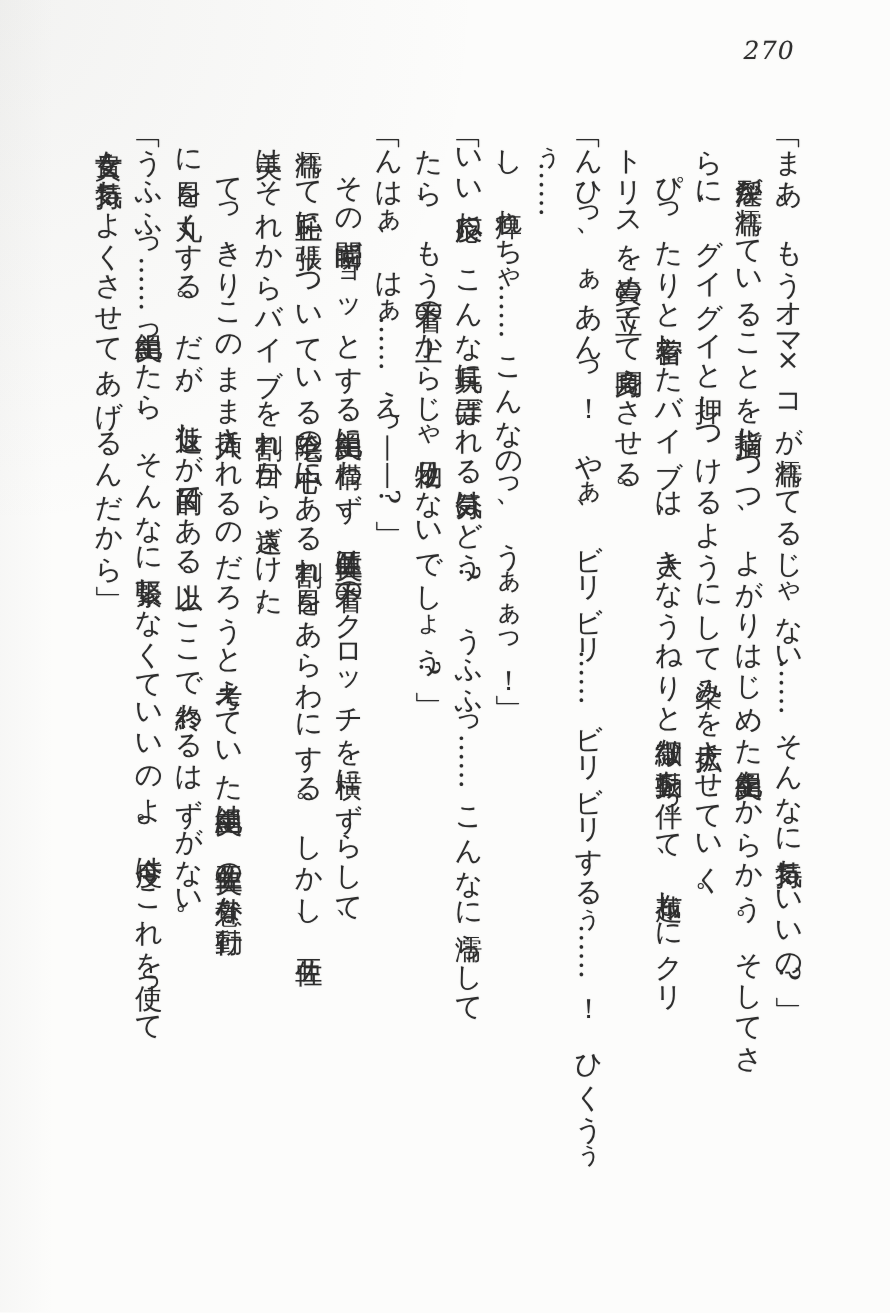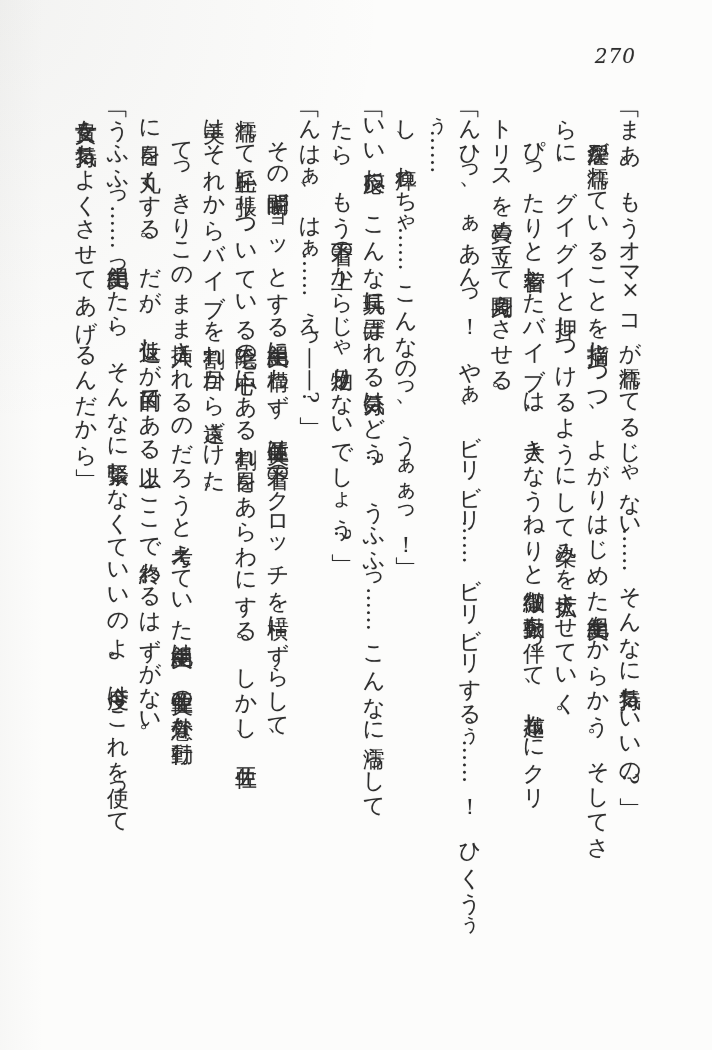--- a/index.html
+++ b/index.html
@@ -15,21 +15,21 @@
     position: relative;
     width: 712px;
     height: 1050px;
     background:
       radial-gradient(120% 90% at 0% 0%, rgba(120,120,115,0.07), rgba(0,0,0,0) 45%),
       linear-gradient(to right, rgba(150,150,145,0.05), rgba(0,0,0,0) 6%),
       #fcfcfb;
   }
   .page-number {
     position: absolute;
-    top: 44px;
+    top: 28px;
     right: 76px;
     font-size: 20px;
     font-style: italic;
     letter-spacing: 1px;
     color: #2e2e2e;
     text-shadow: 0 0 1px rgba(70,70,70,0.35);
   }
   .text-block {
     position: absolute;
     top: 104px;

